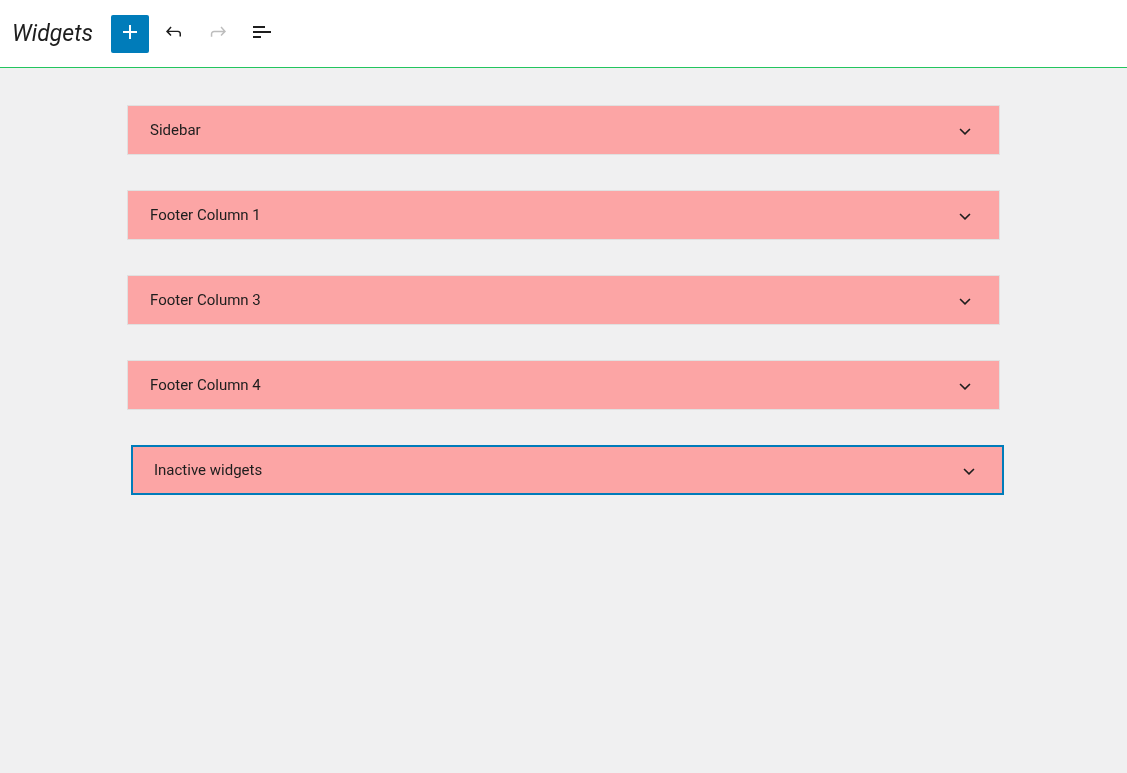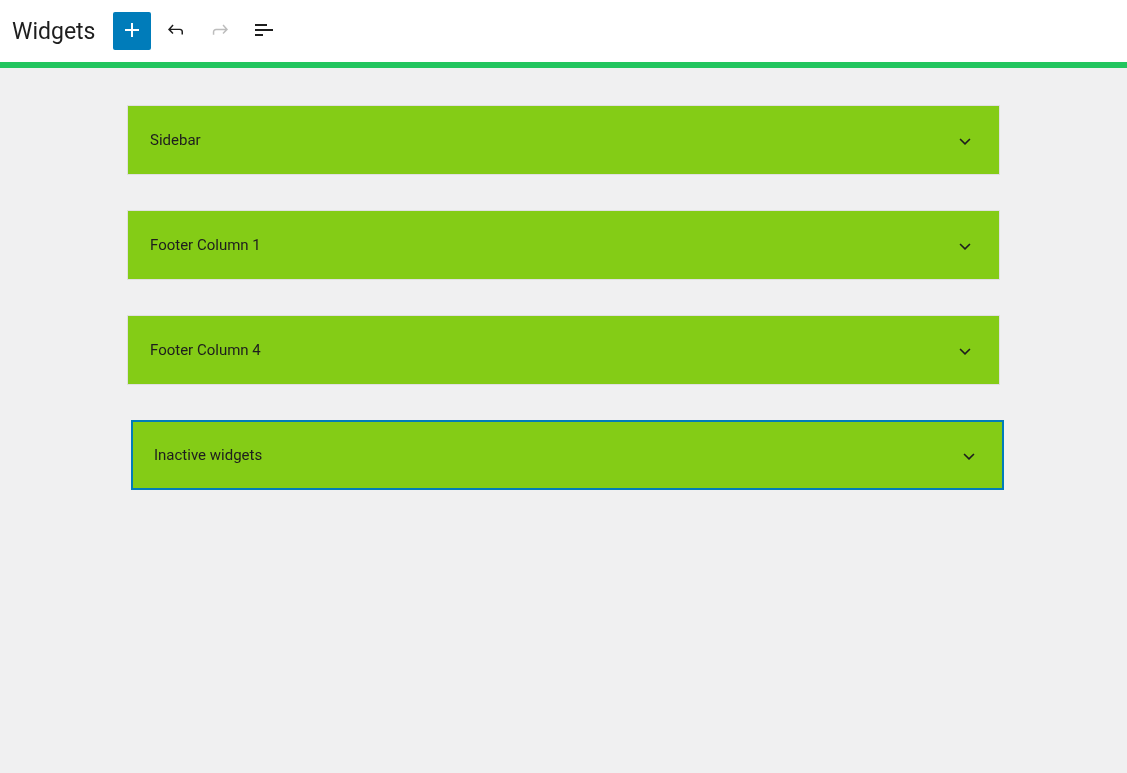--- a/index.html
+++ b/index.html
@@ -13,21 +13,22 @@
       width: 1127px;
       height: 773px;
       overflow: hidden;
     }
     .topbar {
       background: #fff;
       height: 68px;
       display: flex;
       align-items: center;
       padding: 0 12px;
-      border-bottom: 6px solid #22c55e;
+      border-bottom: 1px solid #22c55e;
+      font-style: italic;
     }
     .page-title {
       font-size: 23px;
       font-weight: 400;
       color: #1e1e1e;
       margin-right: 18px;
       margin-left: 0;
     }
     .toolbar-buttons {
       display: flex;
@@ -72,24 +73,24 @@
       cursor: default;
     }
     .content {
       padding: 37px 0 40px 0;
       display: flex;
       flex-direction: column;
       align-items: center;
       gap: 35px;
     }
     .panel {
-      background: #84cc16;
+      background: #fca5a5;
       border: 1px solid #e0e0e0;
       width: 873px;
-      height: 70px;
+      height: 50px;
       display: flex;
       align-items: center;
       justify-content: space-between;
       padding: 0 22px;
       cursor: pointer;
     }
     .panel.selected {
       border: 2px solid #007cba;
       padding: 0 21px;
       margin-left: 8px;
@@ -163,20 +164,28 @@
   <div class="panel">
     <span class="panel-label">Footer Column 1</span>
     <span class="chevron">
       <svg viewBox="0 0 24 24">
           <path d="M17.5 11.6L12 17l-5.5-5.4 1.1-1.1L12 14.8l4.4-4.3 1.1 1.1z"></path>
         </svg>
     </span>
   </div>
 
 
+  <div class="panel">
+    <span class="panel-label">Footer Column 3</span>
+    <span class="chevron">
+      <svg viewBox="0 0 24 24">
+          <path d="M17.5 11.6L12 17l-5.5-5.4 1.1-1.1L12 14.8l4.4-4.3 1.1 1.1z"></path>
+        </svg>
+    </span>
+  </div>
 
   <div class="panel">
     <span class="panel-label">Footer Column 4</span>
     <span class="chevron">
       <svg viewBox="0 0 24 24">
           <path d="M17.5 11.6L12 17l-5.5-5.4 1.1-1.1L12 14.8l4.4-4.3 1.1 1.1z"></path>
         </svg>
     </span>
   </div>
 

